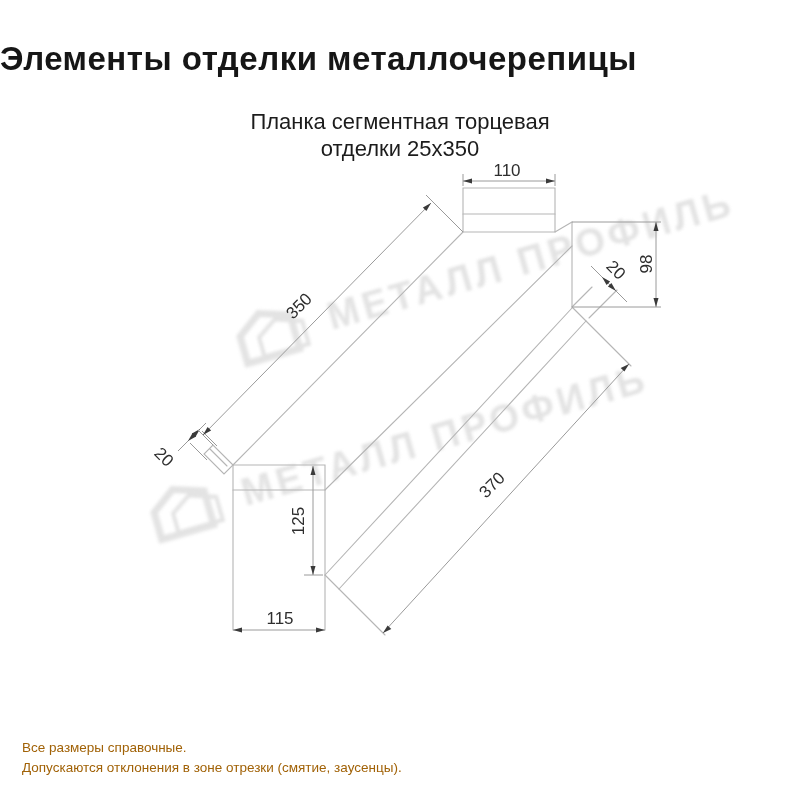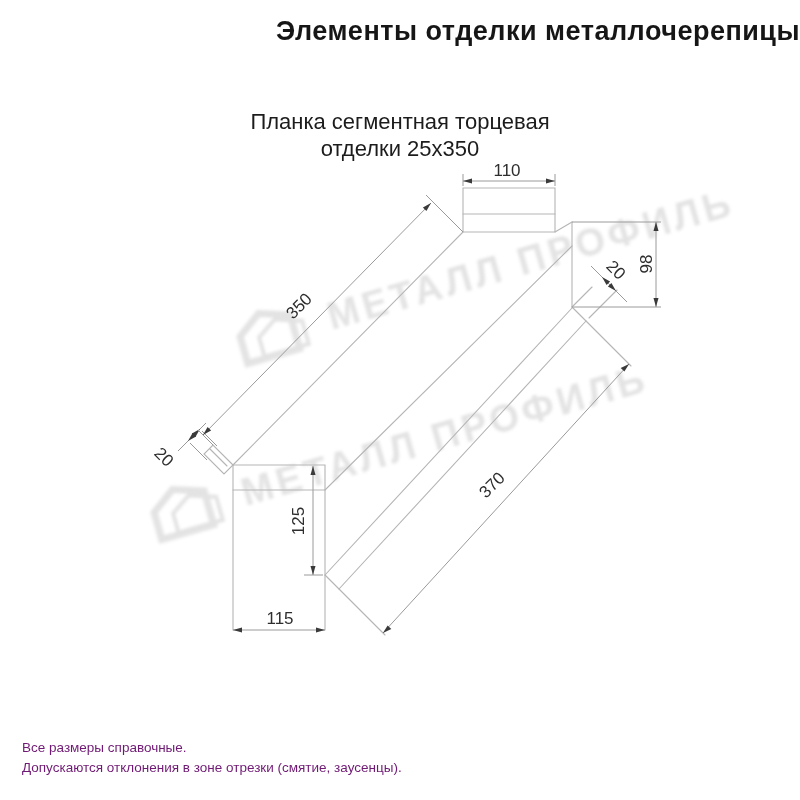--- a/index.html
+++ b/index.html
@@ -1,29 +1,29 @@
 <!DOCTYPE html>
 <html><head>
 <meta charset="utf-8">
 <style>
   html,body{margin:0;padding:0;background:#ffffff;}
   .page{
     position:relative;width:800px;height:800px;background:#ffffff;overflow:hidden;
     font-family:"Liberation Sans", sans-serif;color:#1f1f1f;
   }
   .title{
-    position:absolute;left:0;top:16px;width:100%;text-align:right;
-    font-size:27px;font-weight:bold;letter-spacing:.5px;color:#161616;
+    position:absolute;left:0;top:40px;width:100%;text-align:left;
+    font-size:33px;font-weight:bold;letter-spacing:.5px;color:#161616;
   }
   .subtitle{
     position:absolute;left:0;top:108px;width:100%;text-align:center;
     font-size:22px;line-height:27px;color:#1c1c1c;
   }
   .notes{
-    position:absolute;left:22px;top:738px;font-size:13.5px;line-height:20px;color:#701a75;
+    position:absolute;left:22px;top:738px;font-size:13.5px;line-height:20px;color:#a16207;
   }
   
   .wm{
     position:absolute;display:flex;align-items:center;gap:14px;white-space:nowrap;
     font-weight:bold;font-size:38px;letter-spacing:4px;color:#d2d2d2;
     transform:rotate(-16deg);transform-origin:left center;
     filter:blur(1.6px);opacity:.62;
   }
   .wm svg{flex:0 0 auto;}
   .wm1{left:236px;top:316px;}

